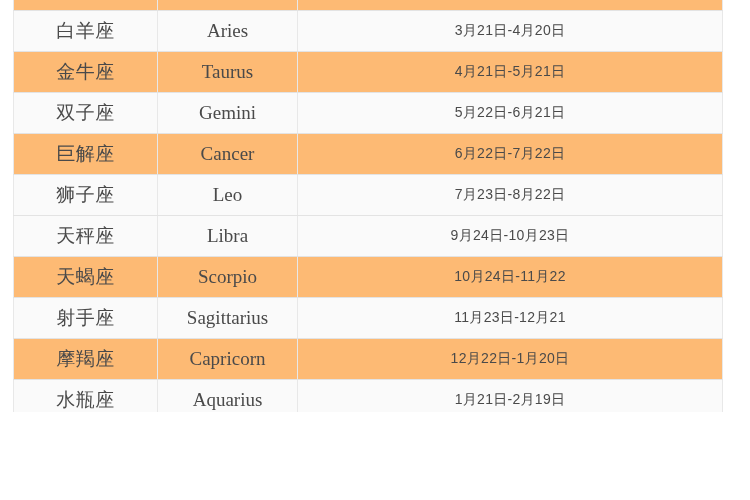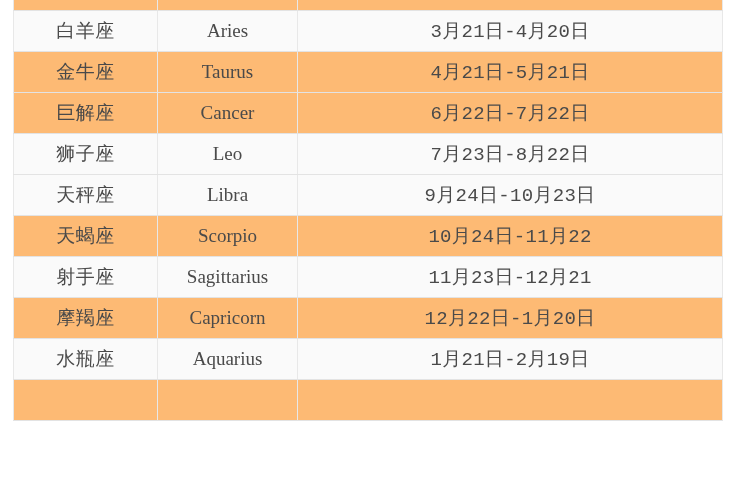--- a/index.html
+++ b/index.html
@@ -10,21 +10,21 @@
     width: 750px;
     height: 500px;
     overflow: hidden;
     background: #ffffff;
     font-family: "Liberation Sans", "DejaVu Sans", sans-serif;
   }
 
   #viewport {
     position: relative;
     width: 750px;
-    height: 500px;
+    height: 412px;
     overflow: hidden;
     background: #ffffff;
   }
 
   
   #table-scroll {
     position: absolute;
     left: 13px;
     top: -31px;            
     width: 709px;
@@ -61,23 +61,22 @@
 
   td.cell-cn {
     font-size: 19px;
     letter-spacing: 0.5px;
   }
   td.cell-en {
     font-size: 19px;
     font-family: Liberation Serif, serif;
   }
   td.cell-date {
-    font-size: 19px;
+    font-size: 14px;
     letter-spacing: 0.3px;
-    font-family: Liberation Mono, monospace;
   }
 </style>
 </head>
 <body>
 
 <div id="viewport">
   <div id="table-scroll">
     <table class="zodiac-table">
       <colgroup>
         <col class="col-cn">
@@ -92,20 +91,25 @@
           </tr>
           <tr class="tint">
             <td class="cell-cn">白羊座</td>
             <td class="cell-en">Aries</td>
             <td class="cell-date">3月21日-4月20日</td>
           </tr>
           <tr class="plain">
             <td class="cell-cn">金牛座</td>
             <td class="cell-en">Taurus</td>
             <td class="cell-date">4月21日-5月21日</td>
+          </tr>
+          <tr class="tint">
+            <td class="cell-cn">双子座</td>
+            <td class="cell-en">Gemini</td>
+            <td class="cell-date">5月22日-6月21日</td>
           </tr>
           <tr class="plain">
             <td class="cell-cn">巨解座</td>
             <td class="cell-en">Cancer</td>
             <td class="cell-date">6月22日-7月22日</td>
           </tr>
           <tr class="tint">
             <td class="cell-cn">狮子座</td>
             <td class="cell-en">Leo</td>
             <td class="cell-date">7月23日-8月22日</td>

